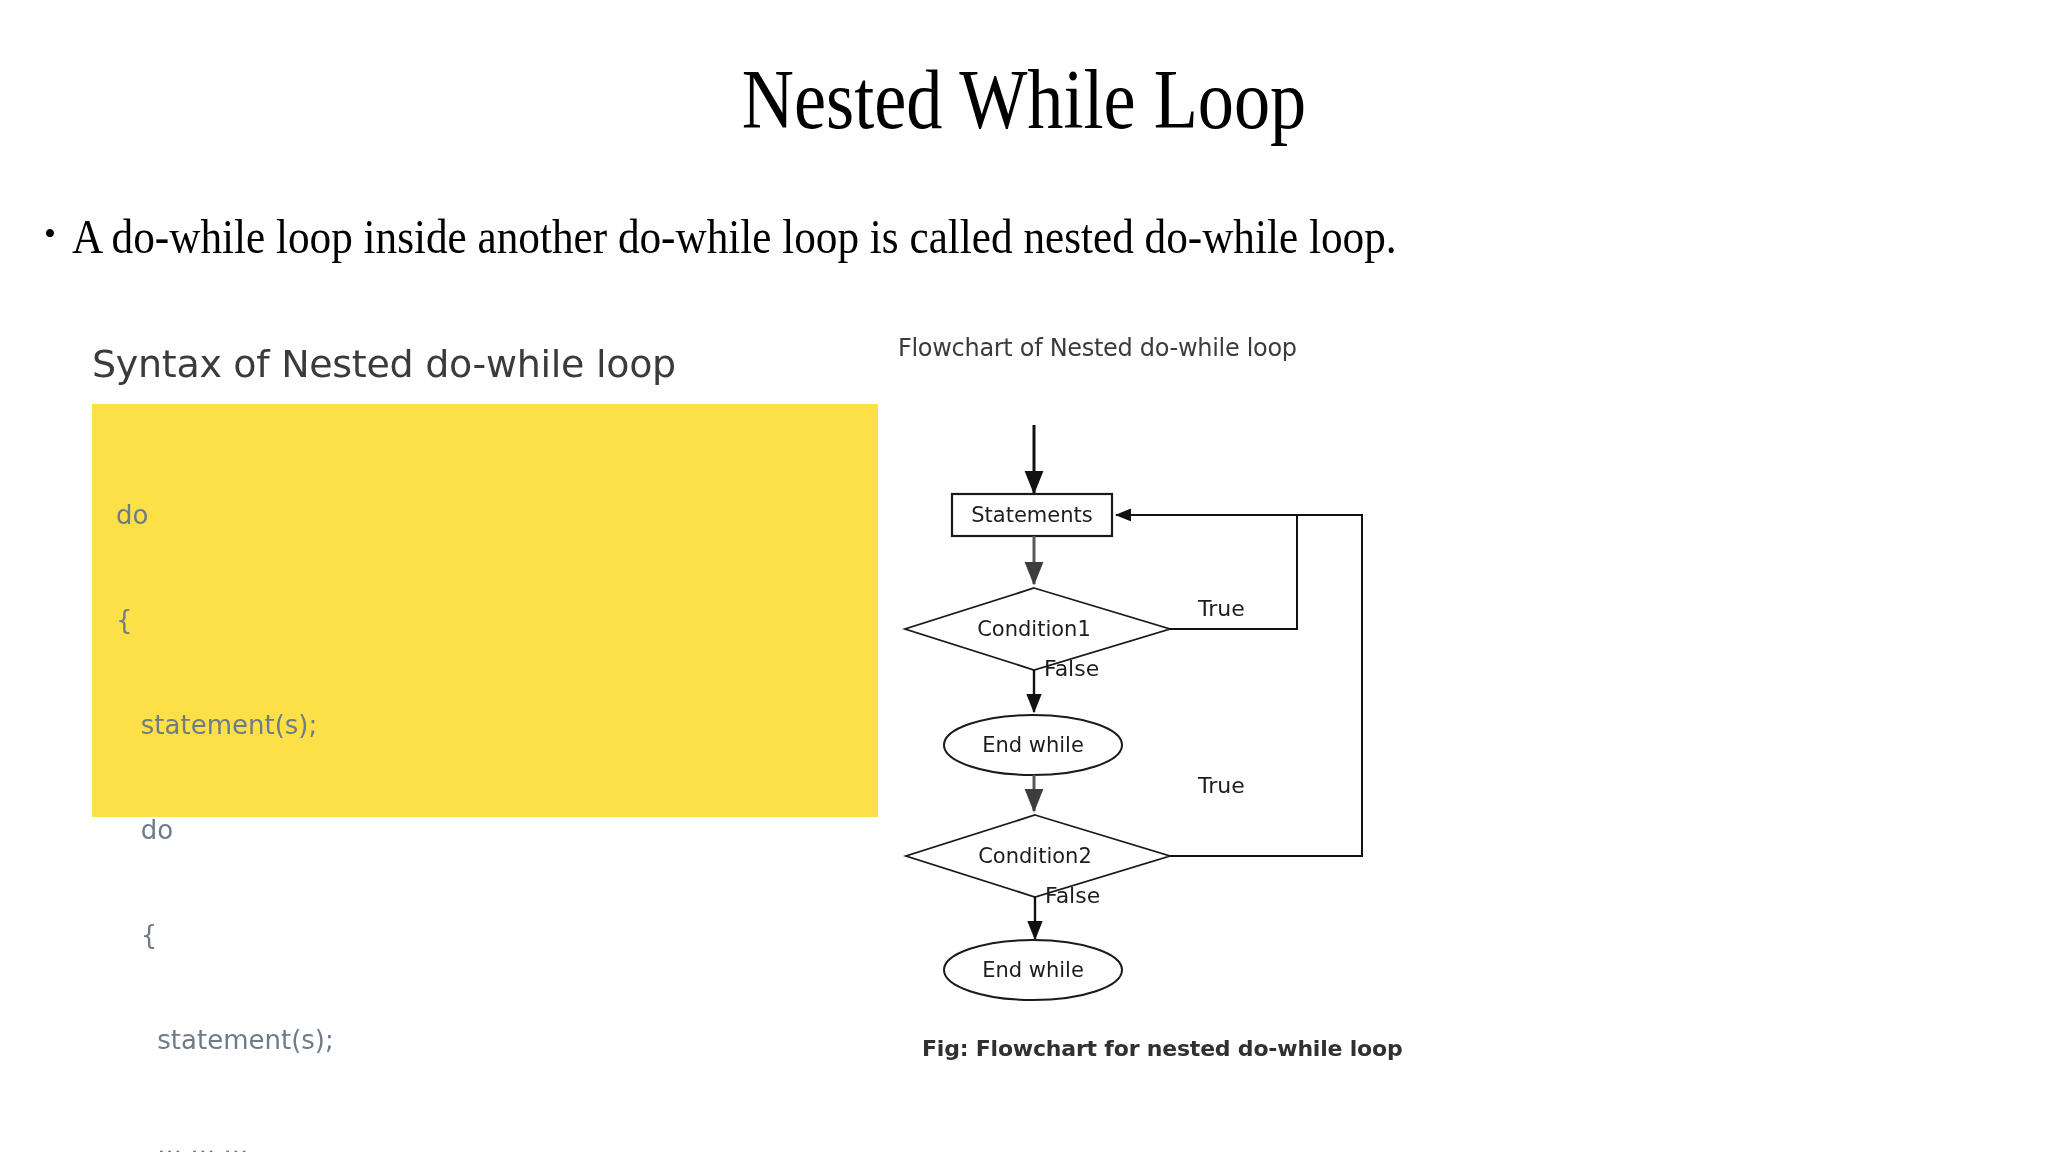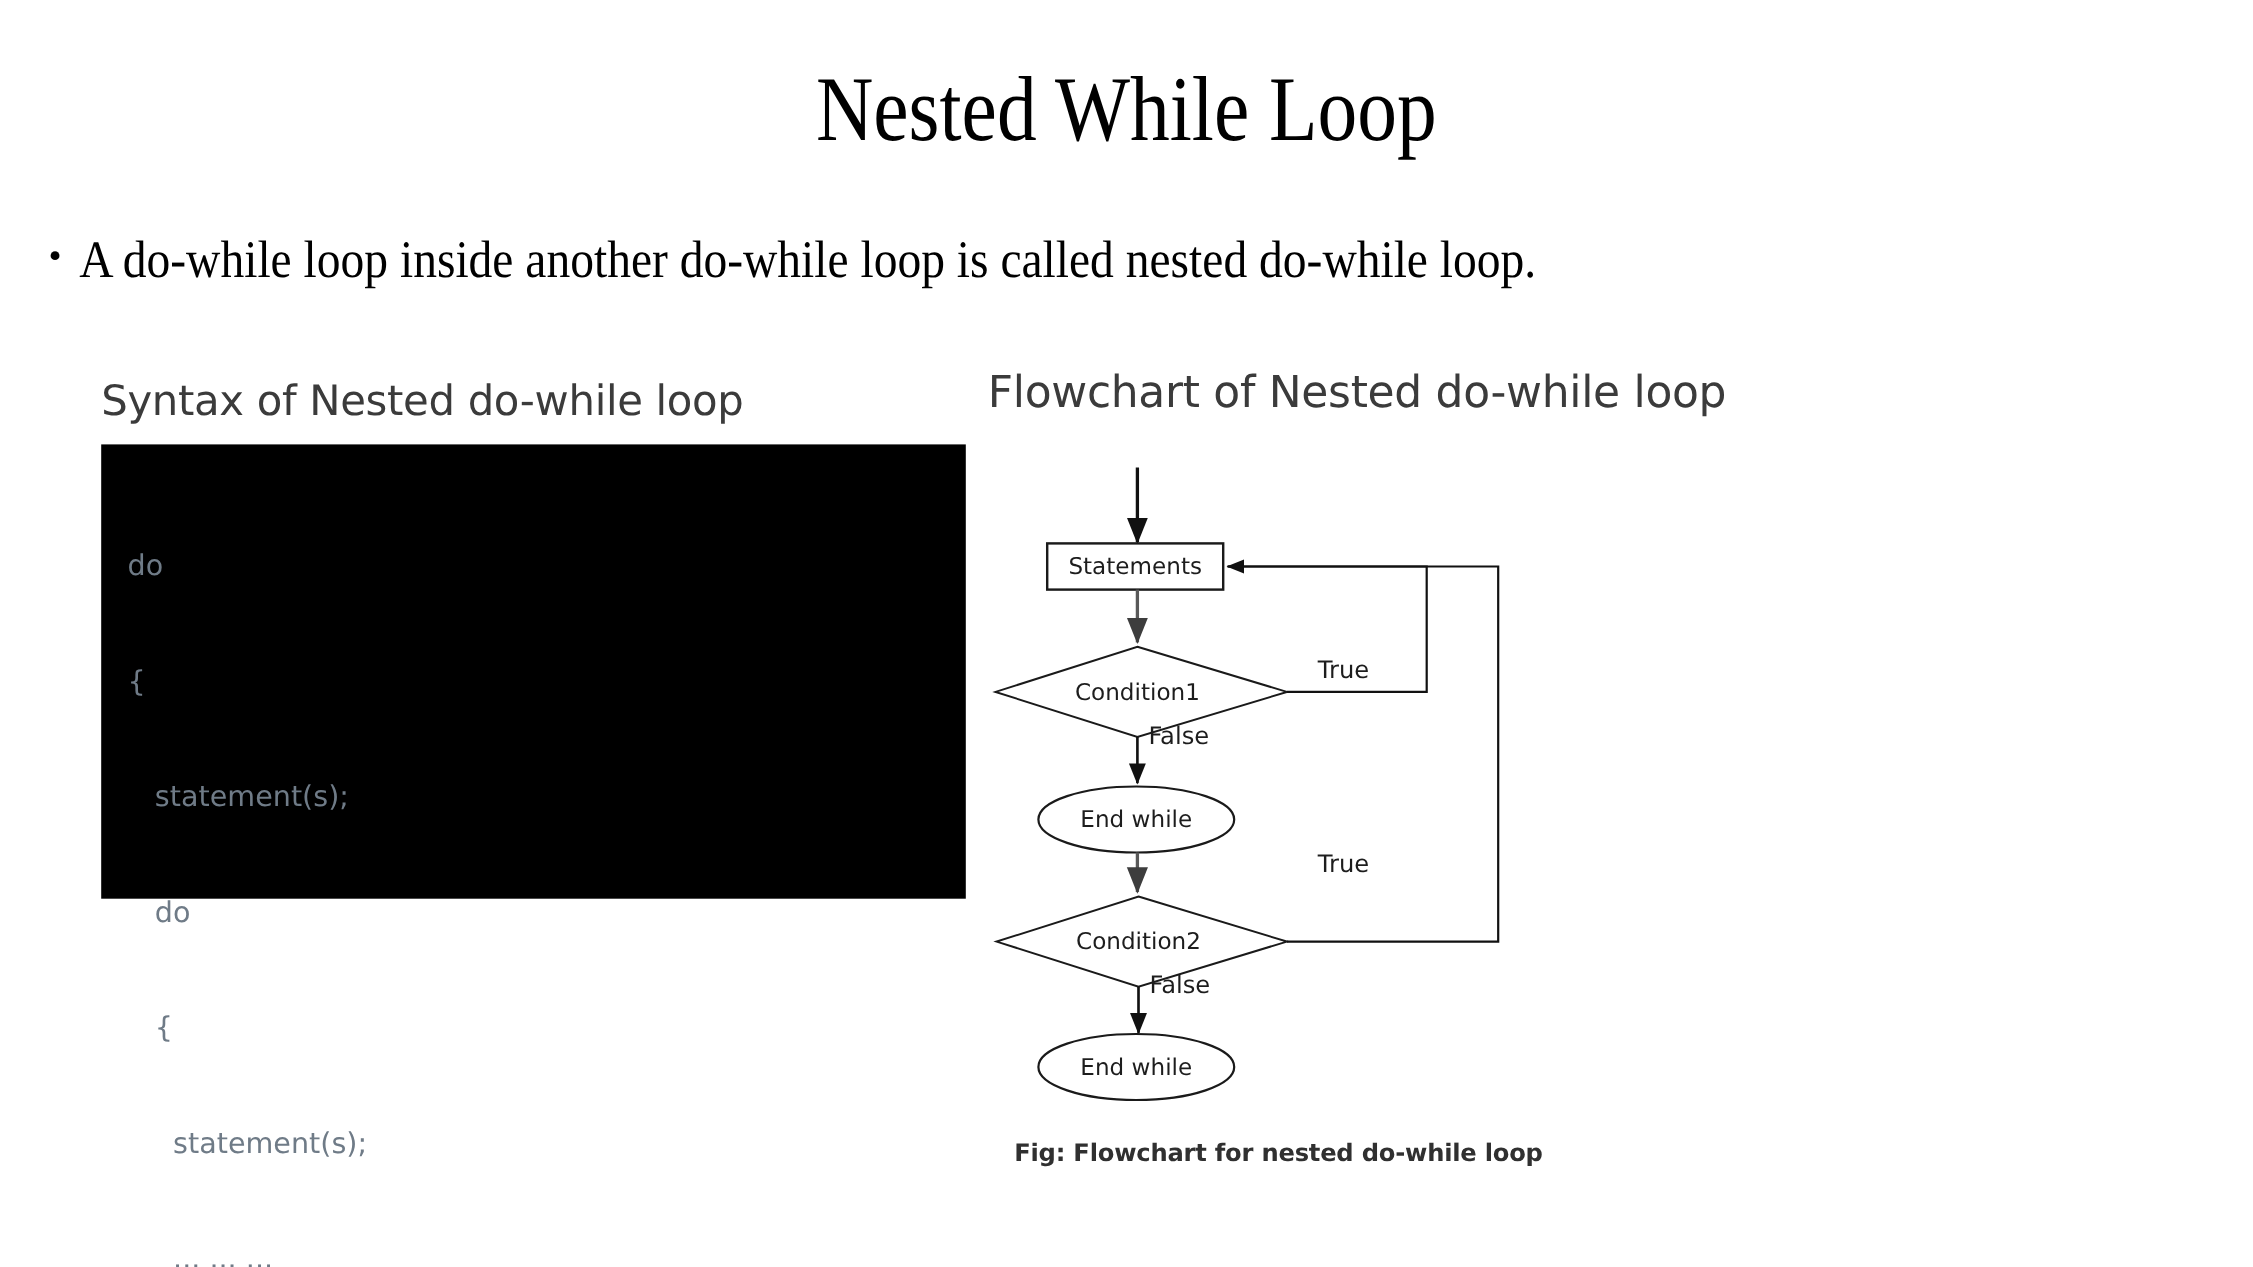--- a/index.html
+++ b/index.html
@@ -68,21 +68,21 @@
     font-family: "DejaVu Sans", sans-serif;
     letter-spacing: -0.3px;
     white-space: nowrap;
   }
   .code-block {
     position: absolute;
     left: 92px;
     top: 404px;
     width: 786px;
     height: 413px;
-    background: #000000;
+    background: #fde047;
   }
   .code-lines {
     position: absolute;
     left: 24px;
     top: 24px;
     font-family: "DejaVu Sans", sans-serif;
     font-size: 26px;
     line-height: 35px;
     color: #6f7b87;
     white-space: pre;
@@ -90,21 +90,21 @@
   .code-lines .ln {
     display: block;
     height: 35px;
   }
 
   
   .flow-heading {
     position: absolute;
     left: 898px;
     top: 334px;
-    font-size: 40px;
+    font-size: 24px;
     color: #3b3b3b;
     font-family: "DejaVu Sans", sans-serif;
     letter-spacing: -0.3px;
     white-space: nowrap;
   }
   .flow-caption {
     position: absolute;
     left: 922px;
     top: 1036px;
     font-size: 22px;

